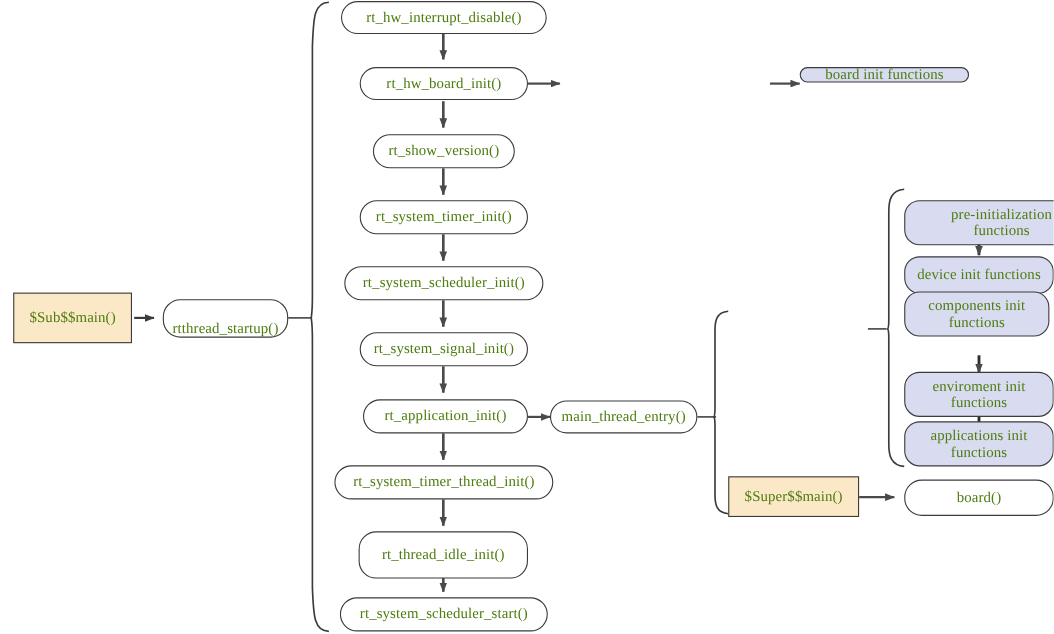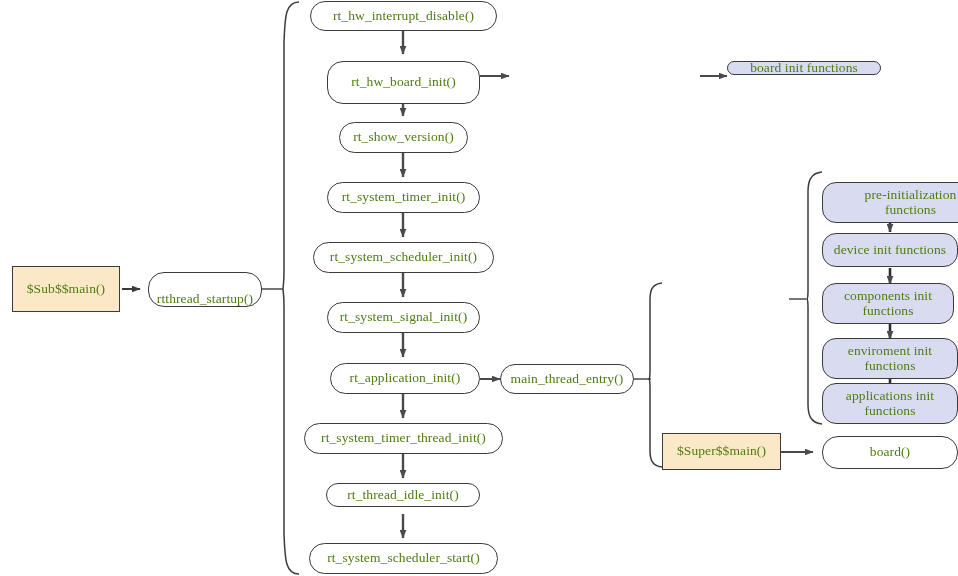--- a/index.html
+++ b/index.html
@@ -182,21 +182,21 @@
   </div>
 
   <div class="node rounded" style="left:148px; top:272px; width:114px; height:35px;align-items:flex-end;">
     <span class="lbl">rtthread_startup()</span>
   </div>
 
   <div class="node rounded" style="left:310px; top:1px; width:187px; height:30px;">
     <span class="lbl">rt_hw_interrupt_disable()</span>
   </div>
 
-  <div class="node rounded" style="left:327px; top:61px; width:153px; height:43px;">
+  <div class="node rounded" style="left:327px; top:61px; width:153px; height:30px;">
     <span class="lbl">rt_hw_board_init()</span>
   </div>
 
 
   <div class="node rounded filled" style="left:727px; top:61px; width:154px; height:14px;">
     <span class="lbl">board init functions</span>
   </div>
 
   <div class="node rounded" style="left:339px; top:122px; width:129px; height:31px;">
     <span class="lbl">rt_show_version()</span>
@@ -219,41 +219,41 @@
   </div>
 
   <div class="node rounded" style="left:500px; top:364px; width:134px; height:30px;">
     <span class="lbl">main_thread_entry()</span>
   </div>
 
   <div class="node rounded" style="left:304px; top:423px; width:199px; height:31px;">
     <span class="lbl">rt_system_timer_thread_init()</span>
   </div>
 
-  <div class="node rounded" style="left:326px; top:483px; width:154px; height:24px;">
+  <div class="node rounded" style="left:326px; top:483px; width:154px; height:43px;">
     <span class="lbl">rt_thread_idle_init()</span>
   </div>
 
   <div class="node rounded" style="left:309px; top:543px; width:189px; height:31px;">
     <span class="lbl">rt_system_scheduler_start()</span>
   </div>
 
 
   <div class="node rounded filled" style="left:822px; top:182px; width:150px; height:41px;padding-left:31px;">
     <span class="lbl">
       <span>pre-initialization</span>
       <span class="l2">functions</span>
     </span>
   </div>
 
   <div class="node rounded filled" style="left:822px; top:233px; width:136px; height:34px;">
     <span class="lbl">device init functions</span>
   </div>
 
-  <div class="node rounded filled" style="left:822px; top:283px; width:132px; height:41px;justify-content:center;">
+  <div class="node rounded filled" style="left:822px; top:265px; width:132px; height:41px;justify-content:center;">
     <span class="lbl">
       <span>components init</span>
       <span class="l2">functions</span>
     </span>
   </div>
 
   <div class="node rounded filled" style="left:822px; top:338px; width:136px; height:41px;">
     <span class="lbl">
       <span>enviroment init</span>
       <span class="l2">functions</span>

